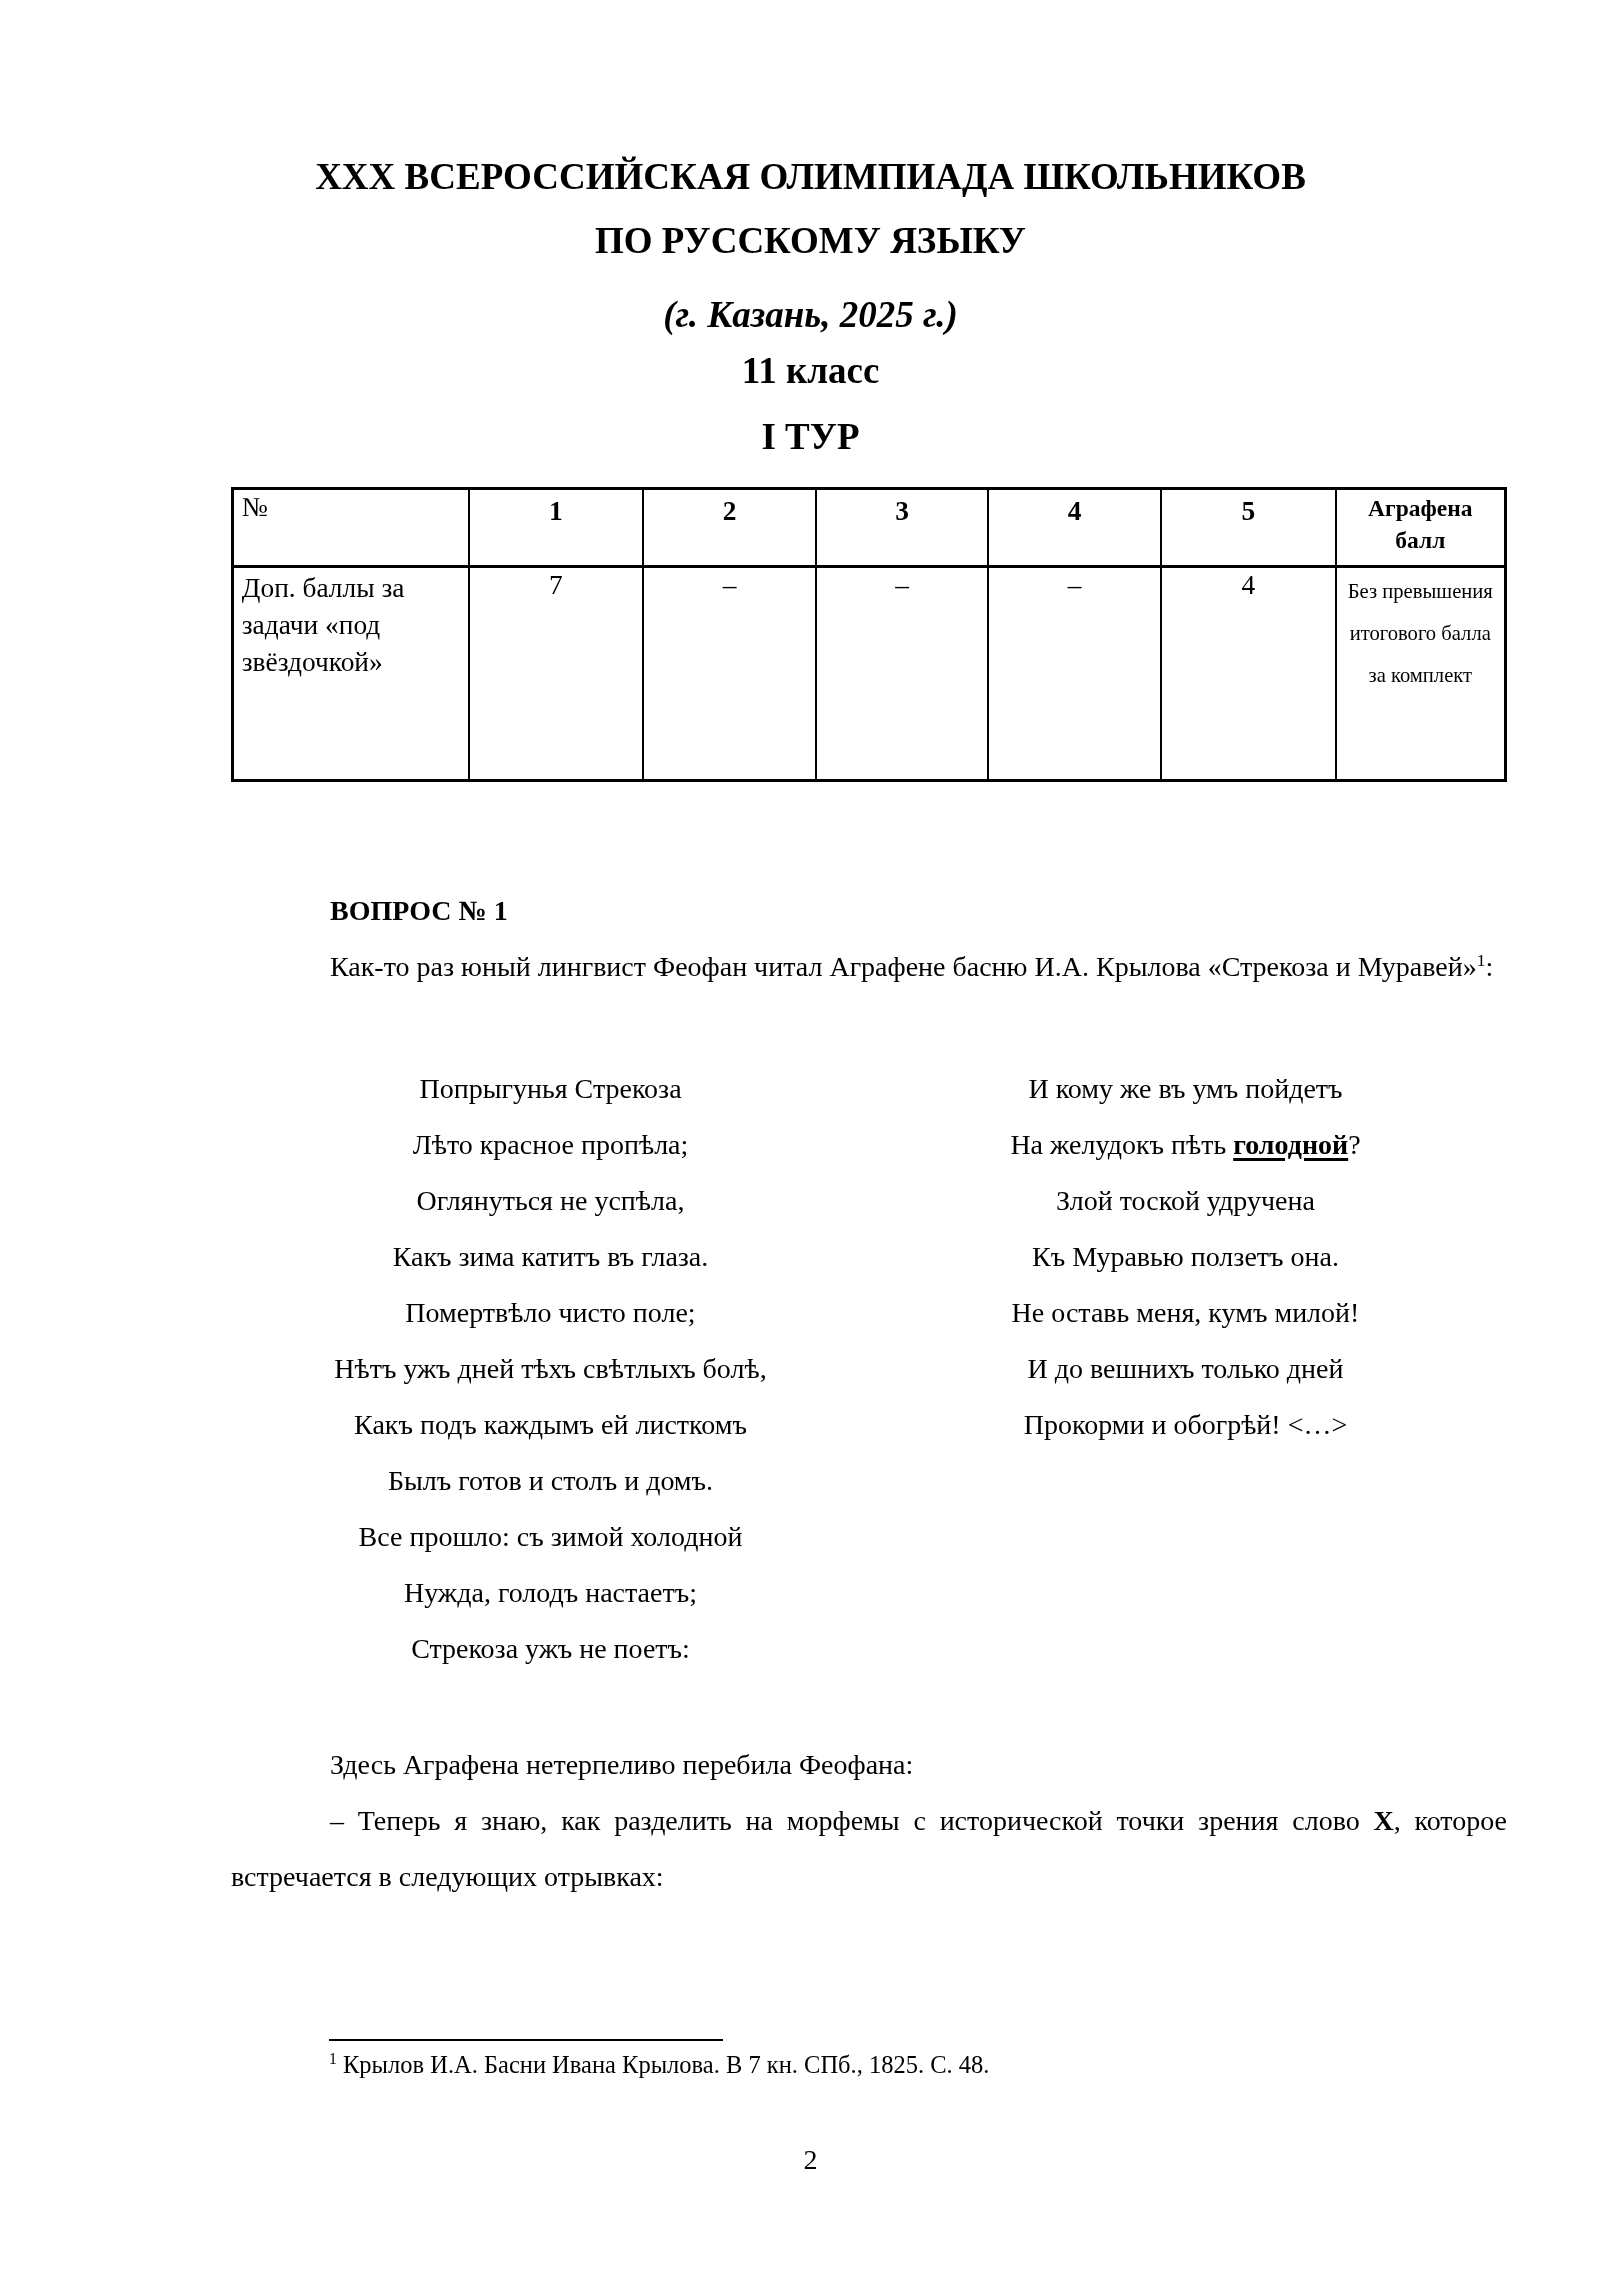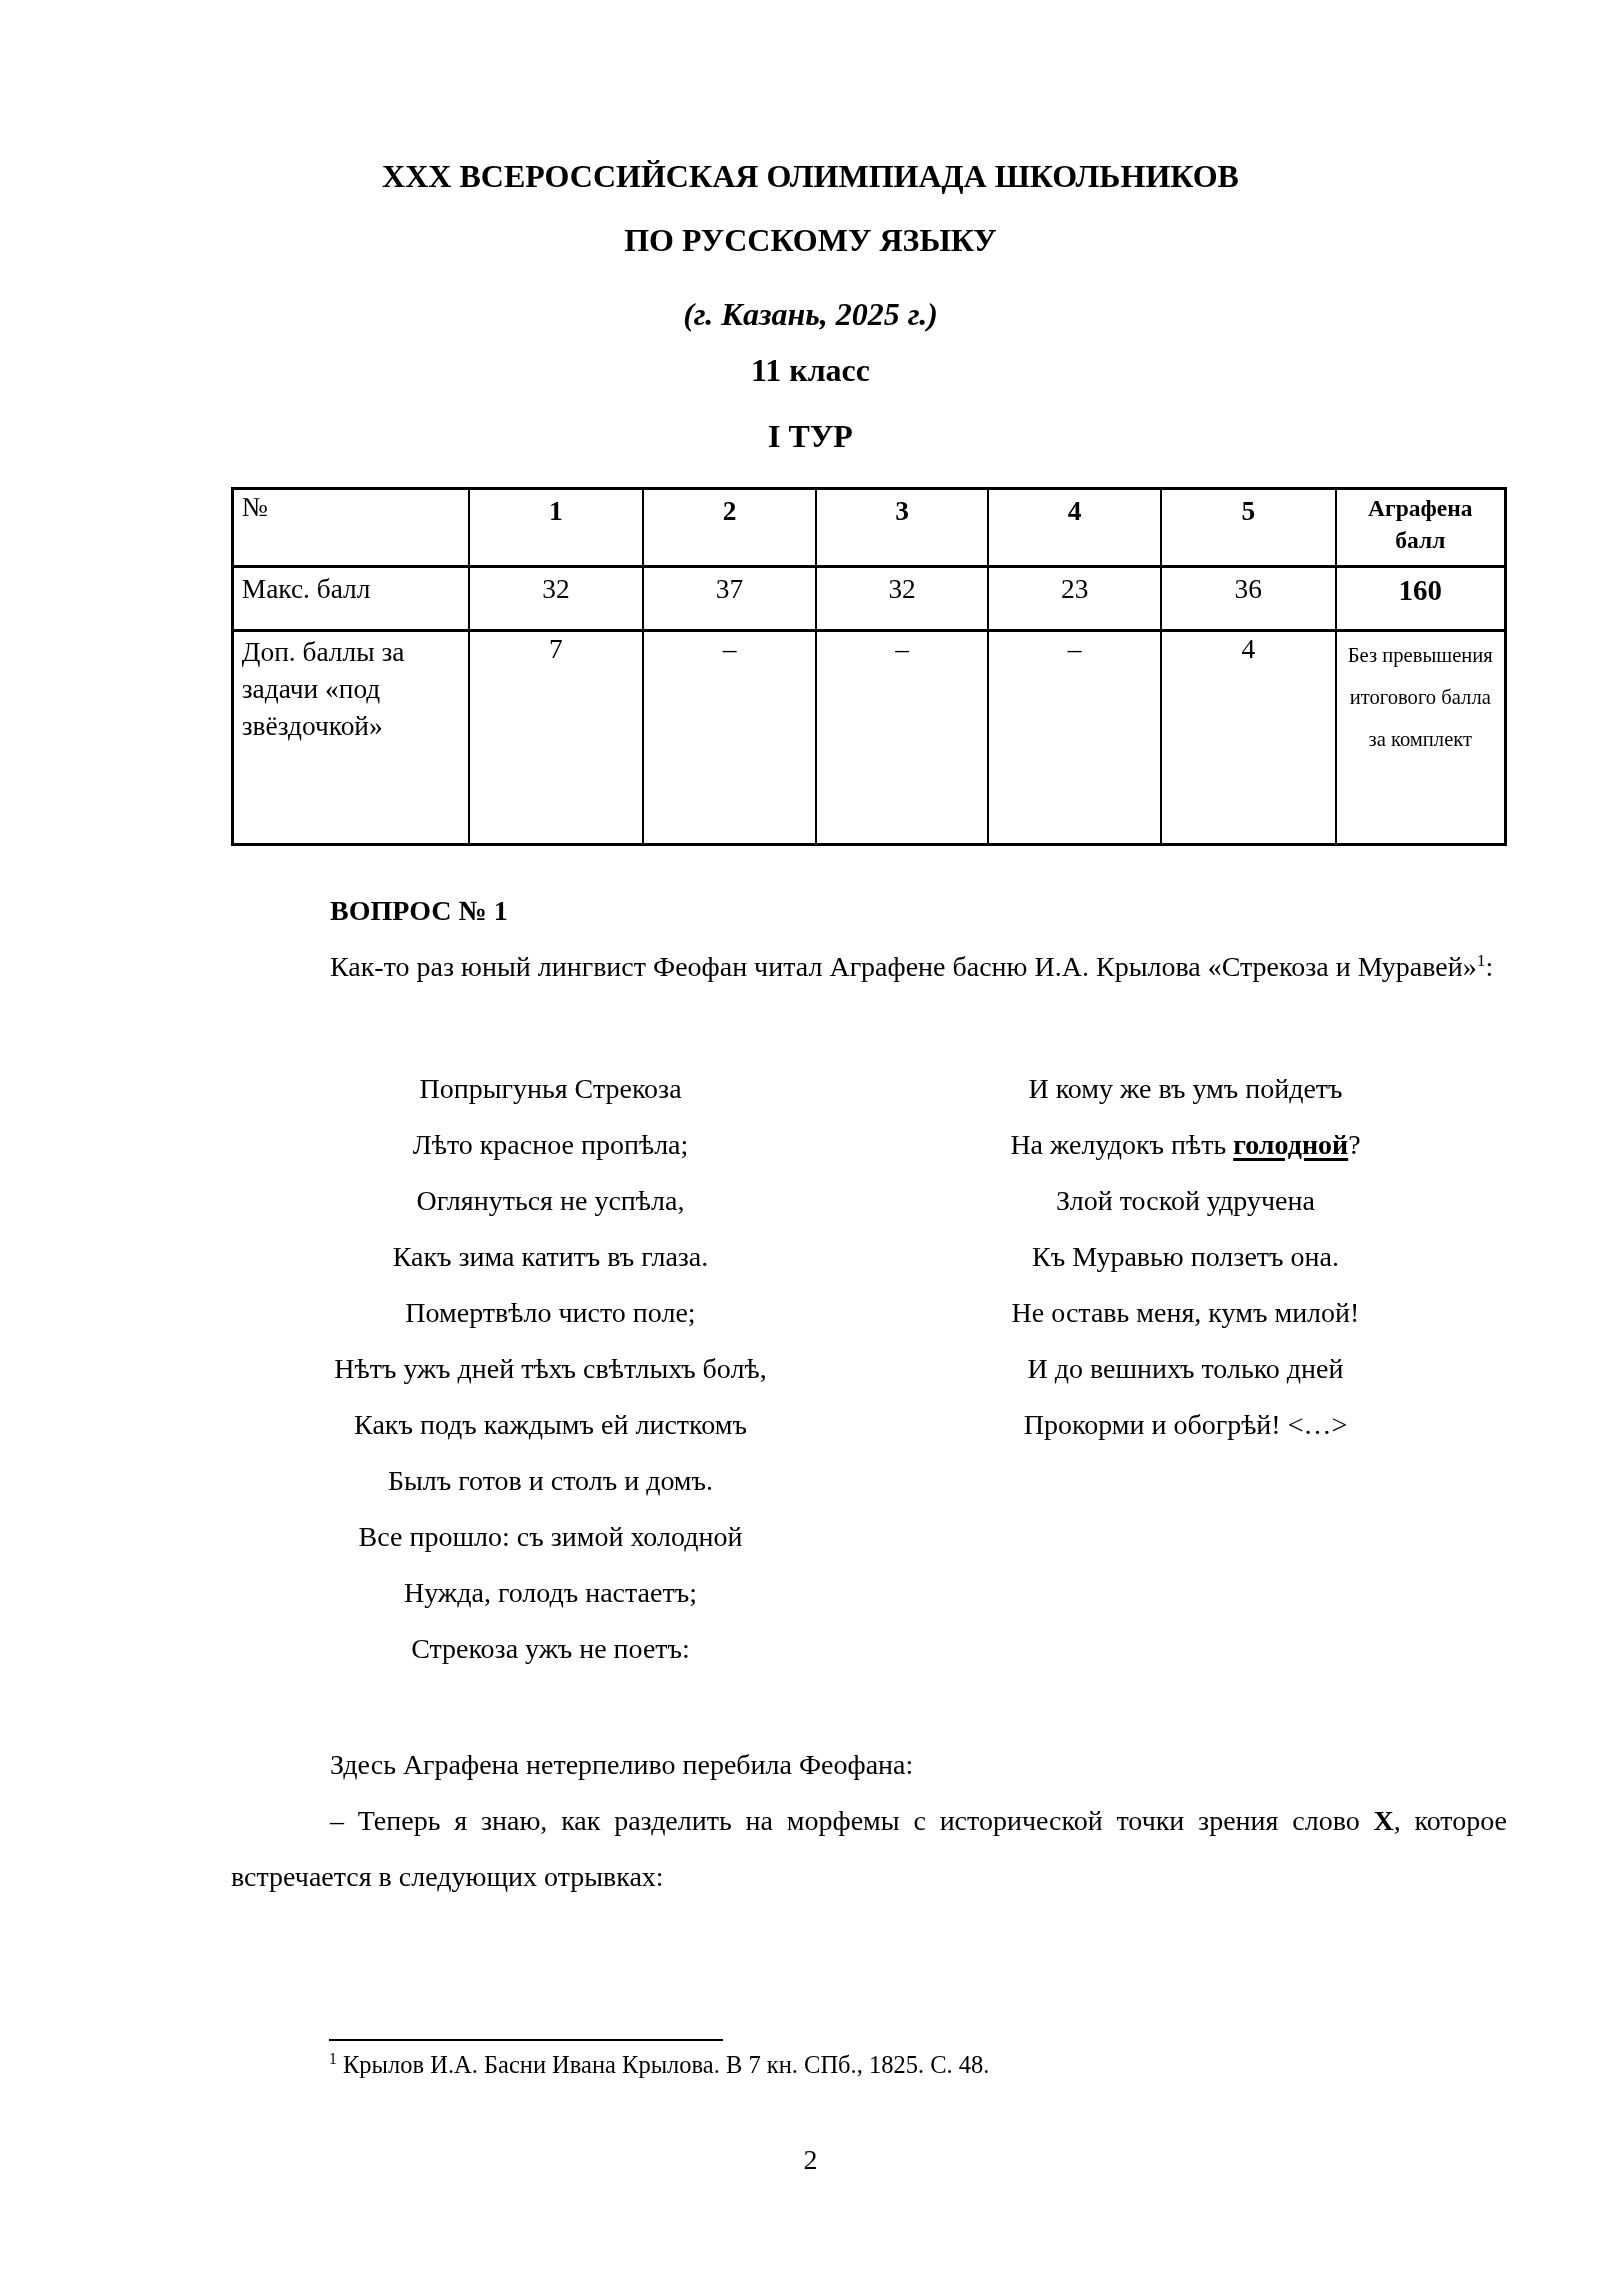--- a/index.html
+++ b/index.html
@@ -1,18 +1,18 @@
 <!DOCTYPE html>
 <html><head>
   <meta charset="utf-8">
   <style>
     html, body { margin:0; padding:0; background:#ffffff; }
     body { width:1621px; height:2293px; position:relative; overflow:hidden;
            font-family:"Liberation Serif", "DejaVu Serif", serif; color:#000; }
-    .title { position:absolute; left:0; width:1621px; text-align:center; font-weight:bold; font-size:32px; line-height:39px; }
+    .title { position:absolute; left:0; width:1621px; text-align:center; font-weight:bold; font-size:37px; line-height:39px; }
     .title.italic { font-style:italic; }
     
     table.scores { position:absolute; left:231px; top:487px; width:1276px; border-collapse:collapse; font-size:27.4px; }
     table.scores td { border:2px solid #000; vertical-align:top; padding:0 7.8px; }
     table.scores tr.r1 td { height:69px; padding-top:2px; }
     table.scores tr.r1 td.num { font-weight:bold; text-align:center; padding-top:5.9px; }
     table.scores tr.r2 td { height:55px; border-top-width:3.9px; padding-top:5.9px; }
     table.scores tr.r3 td { height:209px; border-top-width:3.9px; padding-top:2px; }
     table.scores { border:3.9px solid #000; }
     td.c0 { width:218px; }
@@ -46,29 +46,20 @@
 <table class="scores">
   <tbody>
       <tr class="r1">
     <td class="c0">№</td>
     <td class="num" style="width:157px">1</td>
     <td class="num" style="width:155px">2</td>
     <td class="num" style="width:155px">3</td>
     <td class="num" style="width:155px">4</td>
     <td class="num" style="width:157px">5</td>
     <td class="total-head">Аграфена балл</td>
-  </tr>
-  <tr class="r2">
-    <td class="c0">Макс. балл</td>
-    <td class="cn">32</td>
-    <td class="cn">37</td>
-    <td class="cn">32</td>
-    <td class="cn">23</td>
-    <td class="cn">36</td>
-    <td class="total-val">160</td>
   </tr>
   <tr class="r3">
     <td class="c0 label3">Доп. баллы за задачи «под звёздочкой»</td>
     <td class="cn">7</td>
     <td class="cn">–</td>
     <td class="cn">–</td>
     <td class="cn">–</td>
     <td class="cn">4</td>
     <td class="note">Без превышения итогового балла за комплект</td>
   </tr>

